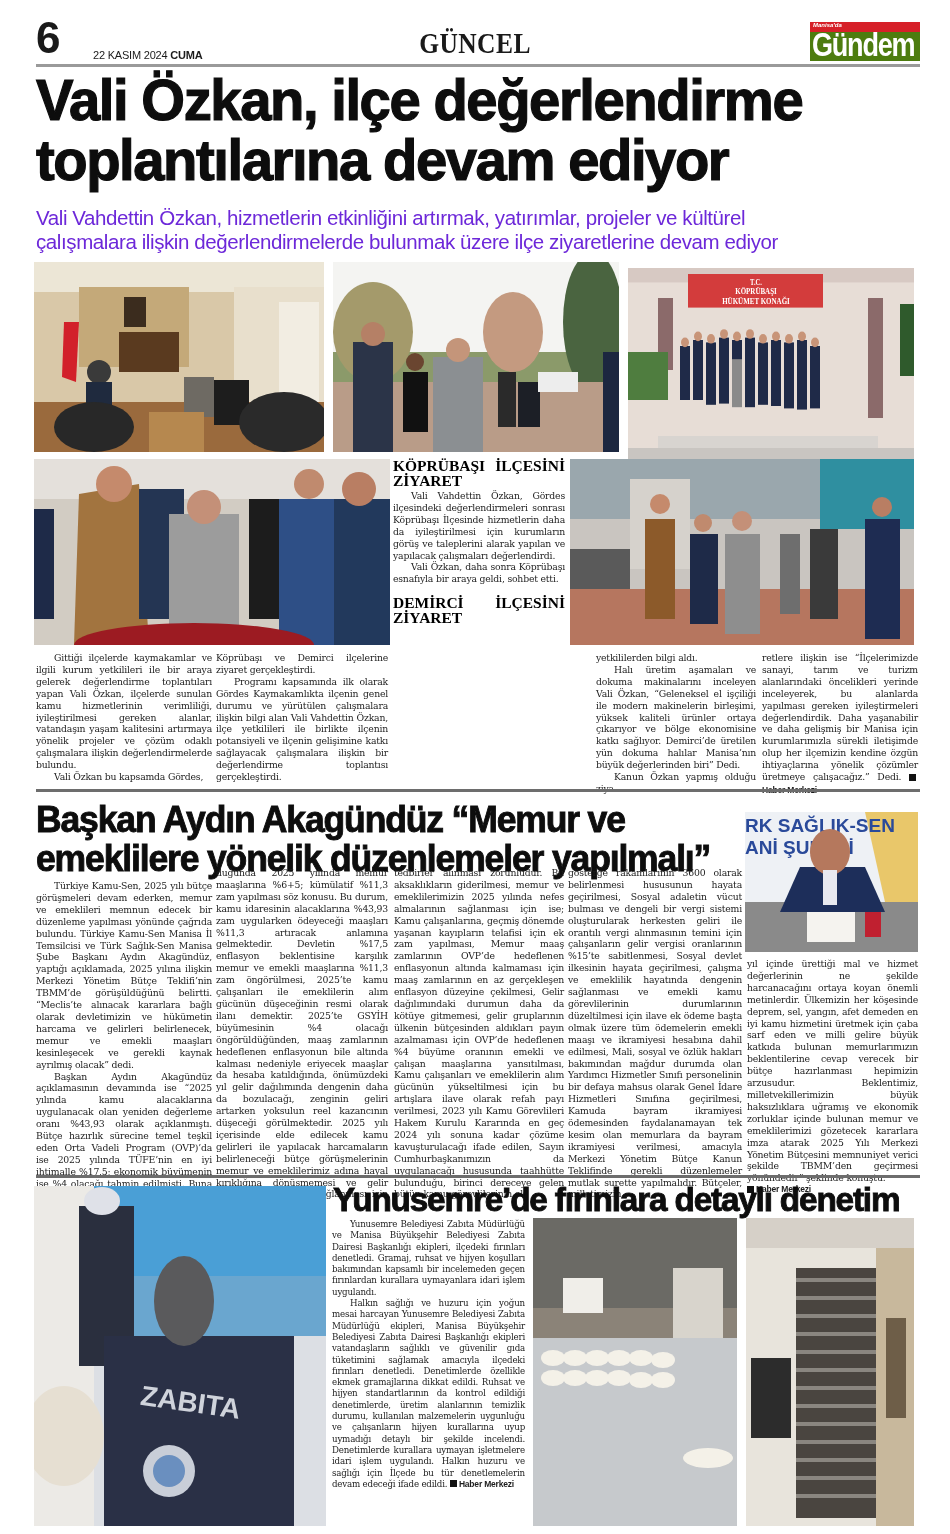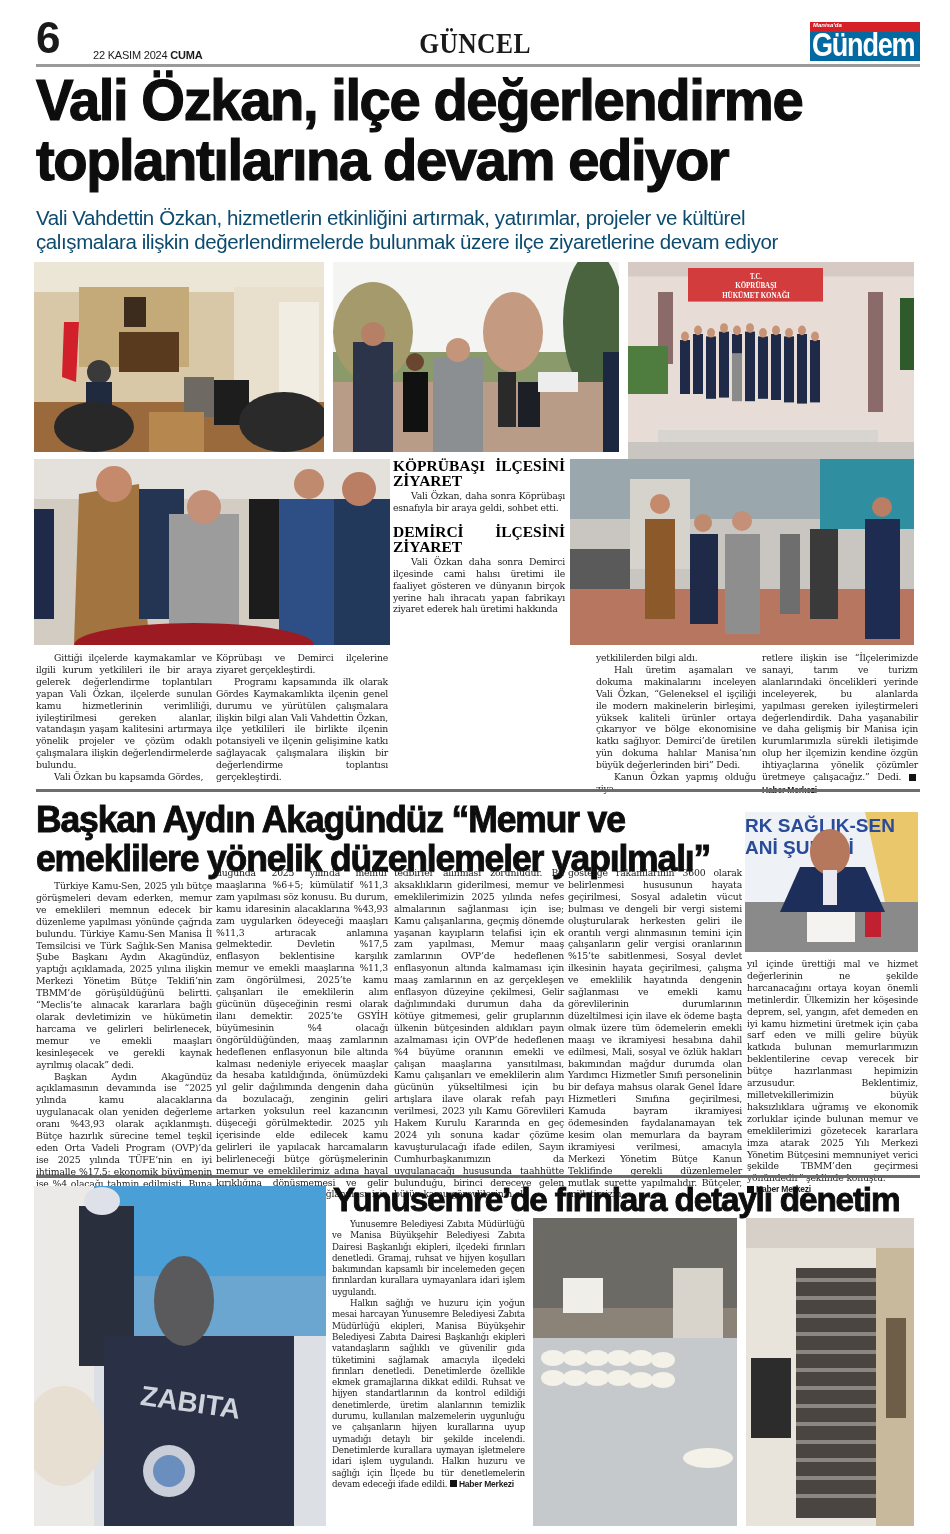--- a/index.html
+++ b/index.html
@@ -4,30 +4,30 @@
 <style>
   * { box-sizing: border-box; margin: 0; padding: 0; }
   body { width: 950px; height: 1534px; background: #ffffff; position: relative; overflow: hidden; font-family: "DejaVu Serif", serif; color: #1a1a1a; }
   .abs { position: absolute; }
 
   
   .page-num { left: 36px; top: 16px; font-family: "Liberation Sans", sans-serif; font-weight: 700; font-size: 44px; line-height: 44px; }
   .date { left: 93px; top: 49px; font-family: "Liberation Sans", sans-serif; font-size: 11px; letter-spacing: -0.2px; }
   .date b { font-weight: 700; }
   .section { left: 400px; top: 26px; width: 150px; text-align: center; font-family: "Liberation Serif", serif; font-size: 30px; font-weight: 700; letter-spacing: 0.5px; transform: scaleX(0.85); }
-  .logo { left: 810px; top: 22px; width: 110px; height: 39px; background: #0369a1; overflow: hidden; }
+  .logo { left: 810px; top: 22px; width: 110px; height: 39px; background: #4d7c0f; overflow: hidden; }
   .logo .red { position: absolute; left: 0; top: 0; width: 100%; height: 10px; background: #d62028; }
   .logo .sub { position: absolute; left: 3px; top: 0px; font-size: 6px; color: #fff; font-style: italic; font-weight: 700; font-family: "Liberation Sans", sans-serif; }
   .logo .main { position: absolute; left: 2px; top: 6px; font-family: "Liberation Sans", sans-serif; font-weight: 700; font-size: 33px; color: #fff; line-height: 34px; letter-spacing: -1.5px; transform: scaleX(0.82); transform-origin: left; }
   .rule-top { left: 36px; top: 64px; width: 884px; height: 3px; background: #9a9a9a; }
 
   
   .headline { font-family: "Liberation Sans", sans-serif; font-weight: 900; color: #0d0d0d; letter-spacing: -1.5px; }
   .h1 { left: 36px; top: 70px; font-size: 58px; line-height: 60px; width: 900px; transform: scaleX(0.97); transform-origin: left; -webkit-text-stroke: 1.2px #0d0d0d; }
-  .deck { left: 36px; top: 206px; width: 890px; font-family: "Liberation Sans", sans-serif; font-size: 20.5px; line-height: 24px; color: #0c4a6e; letter-spacing: -0.4px; }
+  .deck { left: 36px; top: 206px; width: 890px; font-family: "Liberation Sans", sans-serif; font-size: 20.5px; line-height: 24px; color: #6d28d9; letter-spacing: -0.4px; }
 
   
   .photo { overflow: hidden; }
   .photo svg { width: 100%; height: 100%; display: block; }
 
   
   .col { font-family: "DejaVu Serif", serif; font-size: 9.3px; line-height: 11.9px; text-align: justify; color: #1d1d1d; letter-spacing: -0.2px; }
   .col p { text-indent: 18px; }
   .col p.noind { text-indent: 0; }
   .sub-h { font-family: "Liberation Serif", serif; font-weight: 700; font-size: 15.5px; line-height: 15px; color: #000000; letter-spacing: 0; margin-bottom: 2px; }
@@ -94,21 +94,21 @@
     <rect x="70" y="110" width="25" height="60" fill="#111"></rect>
     <circle cx="82" cy="100" r="9" fill="#6a4530"></circle>
     <rect x="100" y="95" width="50" height="95" fill="#8b8f92"></rect>
     <circle cx="125" cy="88" r="12" fill="#c4957a"></circle>
     <rect x="165" y="110" width="18" height="55" fill="#2a2a2a"></rect>
     <rect x="185" y="120" width="22" height="45" fill="#1c1f26"></rect>
     <rect x="205" y="110" width="40" height="20" fill="#ededed"></rect>
     <rect x="270" y="90" width="16" height="100" fill="#1c2740"></rect>
   </svg>
 </div>
-<div class="abs photo" style="left:628px;top:262px;width:286px;height:228px;">
+<div class="abs photo" style="left:628px;top:268px;width:286px;height:228px;">
   <svg viewBox="0 0 286 190" preserveAspectRatio="none">
     <rect width="286" height="190" fill="#e7ddd6"></rect>
     <rect x="0" y="0" width="286" height="12" fill="#d7c9c3"></rect>
     <rect x="30" y="25" width="15" height="60" fill="#8b6a6a"></rect>
     <rect x="240" y="25" width="15" height="100" fill="#8b6a6a"></rect>
     <rect x="60" y="5" width="135" height="28" fill="#d33c3c"></rect>
     <text x="128" y="14" font-size="6.5" fill="#fff" text-anchor="middle" font-family="Liberation Serif, serif" font-weight="700">T.C.</text>
     <text x="128" y="22" font-size="7" fill="#fff" text-anchor="middle" font-family="Liberation Serif, serif" font-weight="700">KÖPRÜBAŞI</text>
     <text x="128" y="30" font-size="7" fill="#fff" text-anchor="middle" font-family="Liberation Serif, serif" font-weight="700">HÜKÜMET KONAĞI</text>
     <rect x="0" y="70" width="40" height="40" fill="#4f7d3f"></rect>
@@ -179,23 +179,23 @@
     <circle cx="172" cy="62" r="10" fill="#c49078"></circle>
     <rect x="210" y="75" width="20" height="80" fill="#6e6e6e"></rect>
     <rect x="240" y="70" width="28" height="90" fill="#3a3a3a"></rect>
     <rect x="295" y="60" width="35" height="120" fill="#1e2c52"></rect>
     <circle cx="312" cy="48" r="10" fill="#b97e63"></circle>
   </svg>
 </div>
 
 <div class="abs col" style="left:393px;top:458px;width:172px;">
   <div class="sub-h">KÖPRÜBAŞI İLÇESİNİ ZİYARET</div>
+  <p>Vali Vahdettin Özkan, Gördes ilçesindeki değerlendirmeleri sonrası Köprübaşı İlçesinde hizmetlerin daha da iyileştirilmesi için kurumların görüş ve taleplerini alarak yapılan ve yapılacak çalışmaları değerlendirdi.</p>
   <p style="margin-bottom:10px;">Vali Özkan, daha sonra Köprübaşı esnafıyla bir araya geldi, sohbet etti.</p>
   <div class="sub-h">DEMİRCİ İLÇESİNİ ZİYARET</div>
-  <p>Vali Özkan daha sonra Demirci ilçesinde cami halısı üretimi ile faaliyet gösteren ve dünyanın birçok yerine halı ihracatı yapan fabrikayı ziyaret ederek halı üretimi hakkında</p>
 </div>
 
 <div class="abs col" style="left:36px;top:652px;width:176px;">
   <p>Gittiği ilçelerde kaymakamlar ve ilgili kurum yetkilileri ile bir araya gelerek değerlendirme toplantıları yapan Vali Özkan, ilçelerde sunulan kamu hizmetlerinin verimliliği, iyileştirilmesi gereken alanlar, vatandaşın yaşam kalitesini artırmaya yönelik projeler ve çözüm odaklı çalışmalara ilişkin değerlendirmelerde bulundu.</p>
   <p>Vali Özkan bu kapsamda Gördes,</p>
 </div>
 <div class="abs col" style="left:216px;top:652px;width:172px;">
   <p class="noind">Köprübaşı ve Demirci ilçelerine ziyaret gerçekleştirdi.</p>
   <p>Programı kapsamında ilk olarak Gördes Kaymakamlıkta ilçenin genel durumu ve yürütülen çalışmalara ilişkin bilgi alan Vali Vahdettin Özkan, ilçe yetkilileri ile birlikte ilçenin potansiyeli ve ilçenin gelişimine katkı sağlayacak çalışmalara ilişkin bir değerlendirme toplantısı gerçekleştirdi.</p>
 </div>

